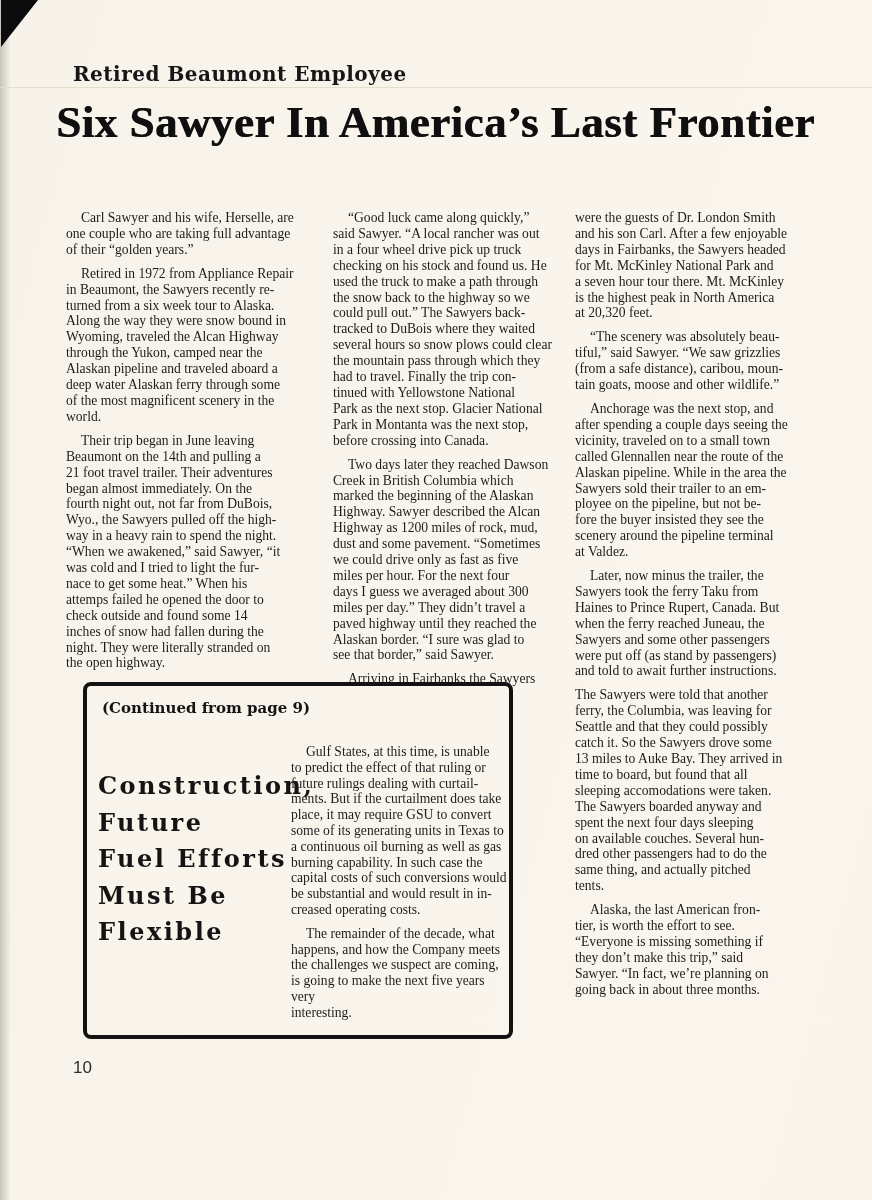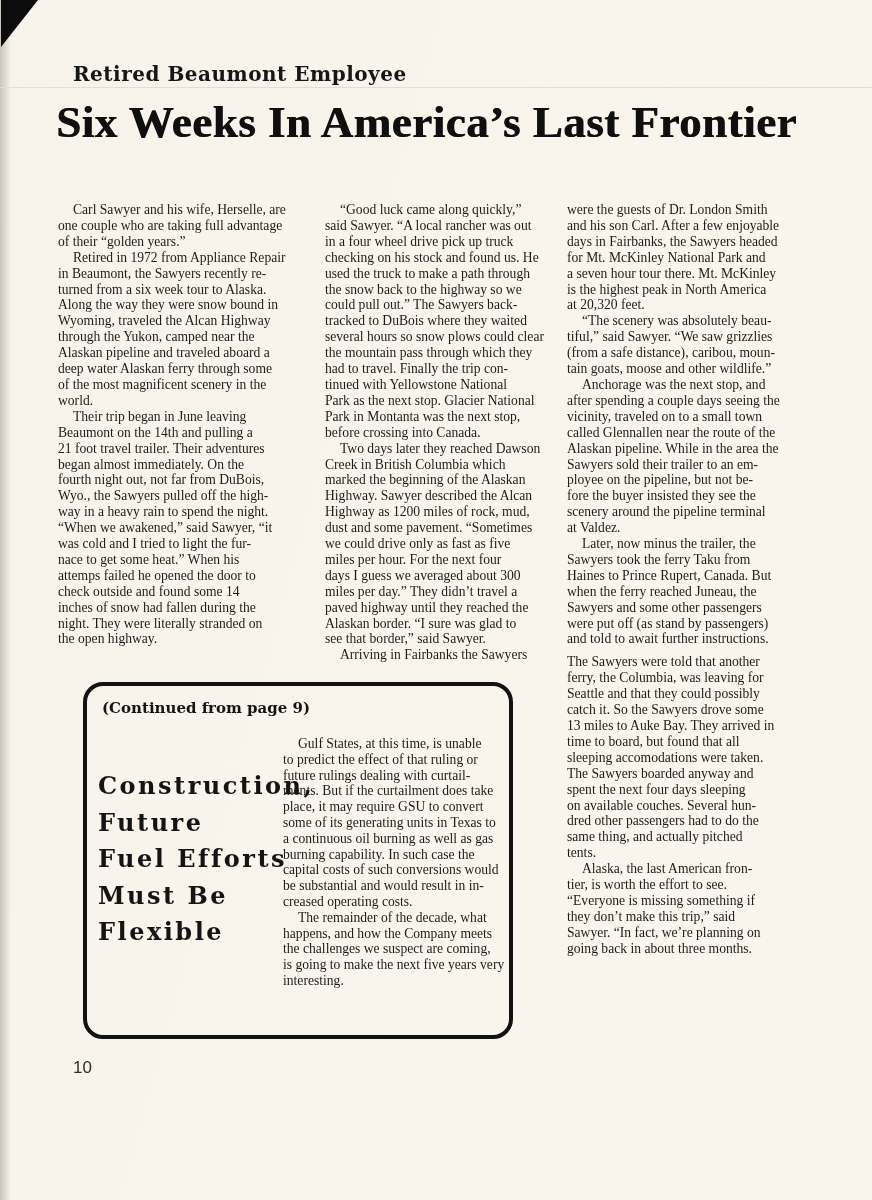--- a/index.html
+++ b/index.html
@@ -16,45 +16,45 @@
     font-family:"DejaVu Serif",serif;font-weight:bold;font-size:20px;
     letter-spacing:0.5px;color:#161616;white-space:nowrap;}
   .rule{position:absolute;left:0;top:87px;width:872px;height:1px;background:#e4decd;}
   .headline{position:absolute;left:56px;top:96px;margin:0;
     font-family:"Liberation Serif",serif;font-weight:bold;font-size:45px;
     letter-spacing:0.5px;color:#0f0f0f;text-shadow:0.7px 0 0 #0f0f0f;white-space:nowrap;}
   .col{position:absolute;top:202px;font-size:13.6px;line-height:15.9px;color:#1c1c1c;}
   .col-1{left:58px;width:258px;}
   .col-2{left:325px;width:254px;}
   .col-3{left:567px;width:256px;}
-  .para{margin:0;}
+  .para{margin:8px;}
   .para.indent{text-indent:15px;}
   .para.gap{margin-top:7px;}
   .box{position:absolute;left:83px;top:682px;width:430px;height:357px;
-    border:4px solid #121212;border-radius:20px;box-sizing:border-box;}
+    border:4px solid #121212;border-radius:8px;box-sizing:border-box;}
   .continued{position:absolute;left:15px;top:13px;margin:0;
     font-family:"DejaVu Serif",serif;font-weight:bold;font-size:15px;color:#141414;white-space:nowrap;}
   .box-headline{position:absolute;left:11px;top:82px;}
   .box-hline{font-family:"DejaVu Serif",serif;font-weight:bold;font-size:24px;
     letter-spacing:2.5px;line-height:36.5px;color:#141414;white-space:nowrap;}
   .box-text{position:absolute;left:196px;top:50px;width:232px;
     font-size:13.6px;line-height:15.8px;color:#1c1c1c;}
   .page-number{position:absolute;left:55px;top:1040px;margin:18px;
     font-family:"Liberation Sans",sans-serif;font-size:17px;color:#2c2c2c;}
 </style>
 </head>
 <body>
 
 <div class="page">
   <div class="scan-edge"></div>
   <div class="corner-triangle"></div>
 
   <p class="kicker">Retired Beaumont Employee</p>
   <div class="rule"></div>
-  <h1 class="headline">Six Weeks In America’s Last Frontier</h1>
+  <h1 class="headline">Six Sawyer In America’s Last Frontier</h1>
 
   <div class="col col-1">
       <div class="para indent">Carl Sawyer and his wife, Herselle, are<br>one couple who are taking full advantage<br>of their “golden years.”</div>
       <div class="para indent">Retired in 1972 from Appliance Repair<br>in Beaumont, the Sawyers recently re-<br>turned from a six week tour to Alaska.<br>Along the way they were snow bound in<br>Wyoming, traveled the Alcan Highway<br>through the Yukon, camped near the<br>Alaskan pipeline and traveled aboard a<br>deep water Alaskan ferry through some<br>of the most magnificent scenery in the<br>world.</div>
       <div class="para indent">Their trip began in June leaving<br>Beaumont on the 14th and pulling a<br>21 foot travel trailer. Their adventures<br>began almost immediately. On the<br>fourth night out, not far from DuBois,<br>Wyo., the Sawyers pulled off the high-<br>way in a heavy rain to spend the night.<br>“When we awakened,” said Sawyer, “it<br>was cold and I tried to light the fur-<br>nace to get some heat.” When his<br>attemps failed he opened the door to<br>check outside and found some 14<br>inches of snow had fallen during the<br>night. They were literally stranded on<br>the open highway.</div>
     </div>
   <div class="col col-2">
       <div class="para indent">“Good luck came along quickly,”<br>said Sawyer. “A local rancher was out<br>in a four wheel drive pick up truck<br>checking on his stock and found us. He<br>used the truck to make a path through<br>the snow back to the highway so we<br>could pull out.” The Sawyers back-<br>tracked to DuBois where they waited<br>several hours so snow plows could clear<br>the mountain pass through which they<br>had to travel. Finally the trip con-<br>tinued with Yellowstone National<br>Park as the next stop. Glacier National<br>Park in Montanta was the next stop,<br>before crossing into Canada.</div>
       <div class="para indent">Two days later they reached Dawson<br>Creek in British Columbia which<br>marked the beginning of the Alaskan<br>Highway. Sawyer described the Alcan<br>Highway as 1200 miles of rock, mud,<br>dust and some pavement. “Sometimes<br>we could drive only as fast as five<br>miles per hour. For the next four<br>days I guess we averaged about 300<br>miles per day.” They didn’t travel a<br>paved highway until they reached the<br>Alaskan border. “I sure was glad to<br>see that border,” said Sawyer.</div>
       <div class="para indent">Arriving in Fairbanks the Sawyers</div>

